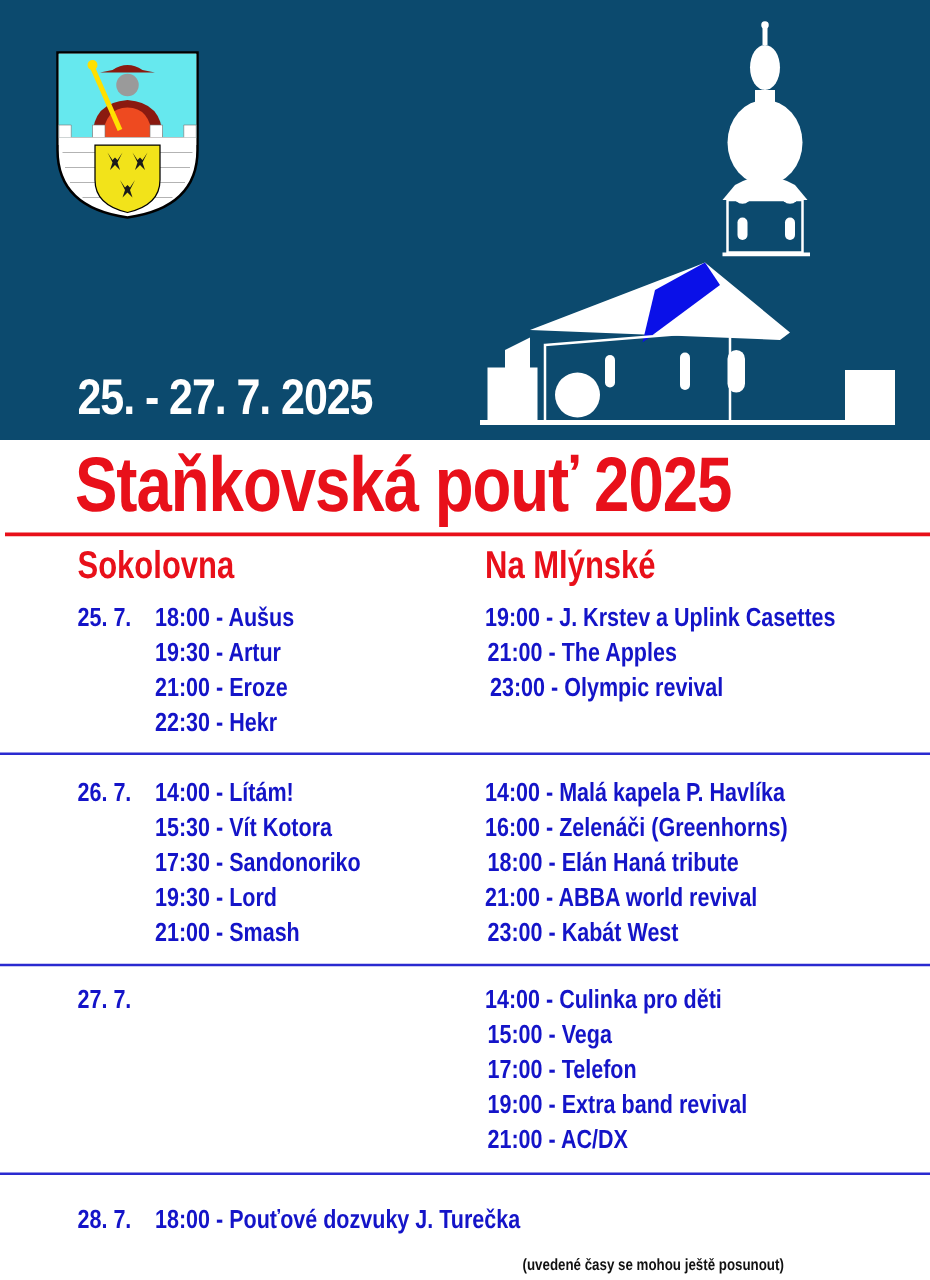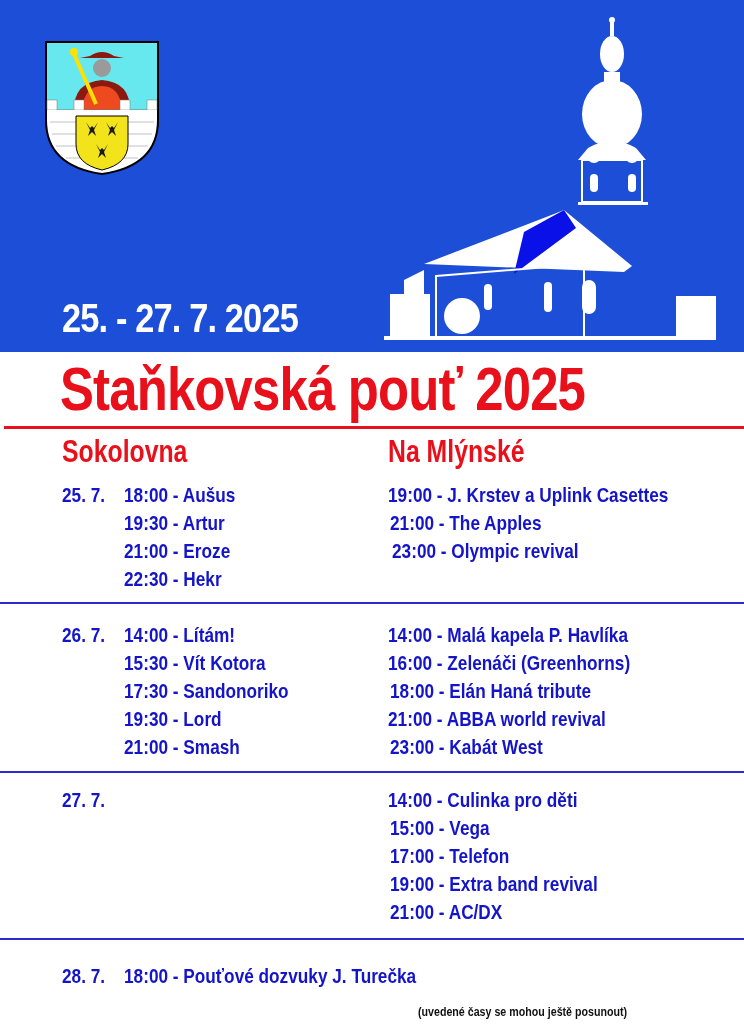--- a/index.html
+++ b/index.html
@@ -1,18 +1,18 @@
 <!DOCTYPE html>
 <html><head>
   <meta charset="utf-8">
   <style>
     * { margin: 0; padding: 0; box-sizing: border-box; }
     html, body { width: 744px; height: 1024px; background: #ffffff; overflow: hidden; }
     body { position: relative; font-family: "Liberation Sans", sans-serif; }
-    .banner { position: absolute; left: 0; top: 0; width: 744px; height: 352px; background: #1d4ed8; }
+    .banner { position: absolute; left: 0; top: 0; width: 744px; height: 352px; background: #0c4a6e; }
     .crest { position: absolute; left: 44px; top: 40px; width: 116px; height: 136px; }
     .church { position: absolute; left: 384px; top: 14px; width: 332px; height: 326px; }
     .dates { position: absolute; left: 62px; top: 296px; color: #ffffff; font-weight: bold;
              font-size: 40px; letter-spacing: -1px; transform: scaleX(0.86); transform-origin: left top; white-space: nowrap; }
     .title { position: absolute; left: 60px; top: 356px; color: #e8101a; font-weight: bold;
              font-size: 62px; letter-spacing: -1px; transform: scaleX(0.82); transform-origin: left top; white-space: nowrap; line-height: 66px; }
     .red-rule { position: absolute; left: 4px; top: 426px; width: 740px; height: 3px; background: #e8101a; }
     .venue { position: absolute; top: 432px; color: #e8101a; font-weight: bold; font-size: 31px;
              transform: scaleX(0.8); transform-origin: left top; white-space: nowrap; line-height: 40px; }
     .blue-rule { position: absolute; left: 0; width: 744px; height: 2px; background: #2a2ad0; }

